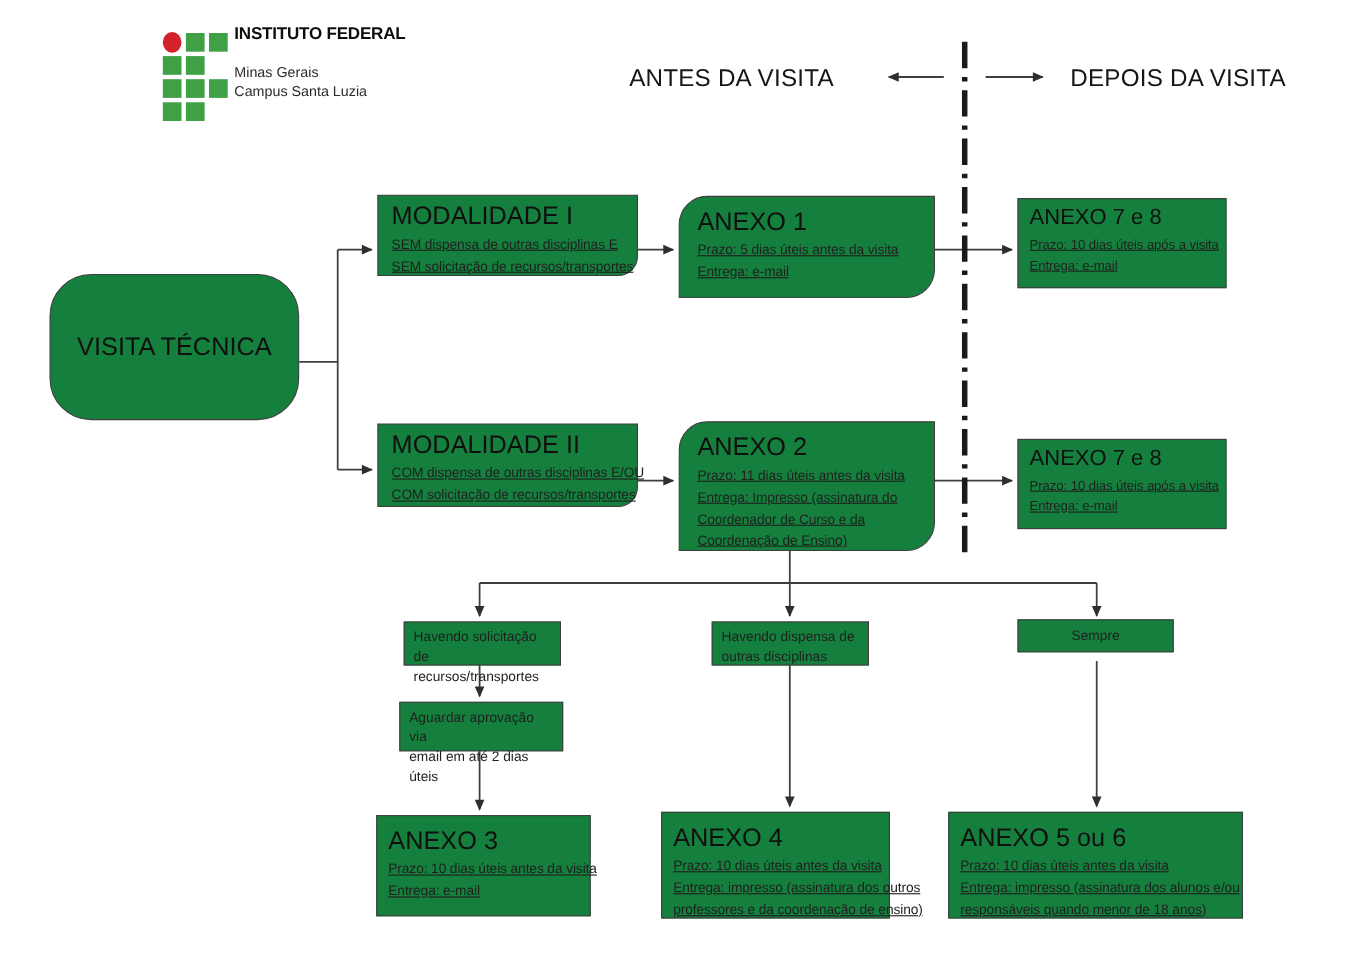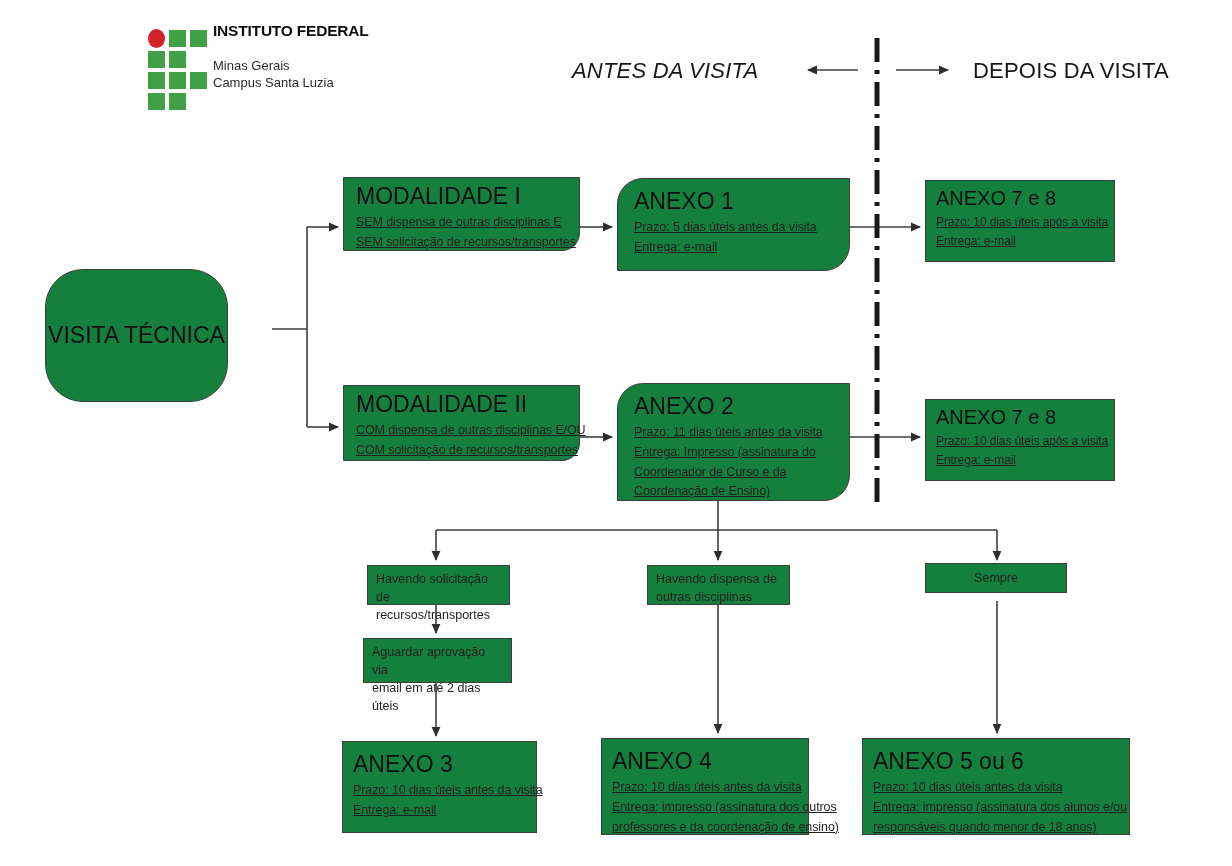--- a/index.html
+++ b/index.html
@@ -45,21 +45,21 @@
     <span class="sq" style="left:148px;top:72px;"></span>
     <span class="sq" style="left:169px;top:72px;"></span>
     <span class="sq" style="left:190px;top:72px;"></span>
     <span class="sq" style="left:148px;top:93px;"></span>
     <span class="sq" style="left:169px;top:93px;"></span>
     <div class="logo-title" style="left:213px;top:22px;">INSTITUTO FEDERAL</div>
     <div class="logo-sub" style="left:213px;top:58px;">Minas Gerais</div>
     <div class="logo-sub" style="left:213px;top:75px;">Campus Santa Luzia</div>
   </div>
 
-  <div class="zone-label" style="left:572px;top:58px;font-style:italic;">ANTES DA VISITA</div>
+  <div class="zone-label" style="left:572px;top:58px;">ANTES DA VISITA</div>
   <div class="zone-label" style="left:973px;top:58px;">DEPOIS DA VISITA</div>
 
   <svg class="wires" width="1232" height="866" viewBox="0 0 1232 866">
     <defs>
       <marker id="arr" viewBox="0 0 10 10" refX="9" refY="5" markerWidth="12" markerHeight="10" orient="auto" markerUnits="userSpaceOnUse">
         <path d="M0,0.6 L10,5 L0,9.4 z" fill="#2e2e2e"></path>
       </marker>
     </defs>
     <g stroke="#3e3e3e" stroke-width="1.6" fill="none">
 
@@ -85,21 +85,21 @@
 
       <line x1="436" y1="604" x2="436" y2="633" marker-end="url(#arr)"></line>
       <line x1="436" y1="682" x2="436" y2="736" marker-end="url(#arr)"></line>
       <line x1="718" y1="604" x2="718" y2="733" marker-end="url(#arr)"></line>
       <line x1="997" y1="601" x2="997" y2="733" marker-end="url(#arr)"></line>
     </g>
 
     <line x1="877" y1="38" x2="877" y2="506" stroke="#1a1a1a" stroke-width="5" stroke-dasharray="24 8 4 8"></line>
   </svg>
 
-  <div class="node round" style="left:45px;top:269px;width:183px;height:133px;">
+  <div class="node round" style="left:45px;top:249px;width:227px;height:133px;">
     <span class="big-label">VISITA TÉCNICA</span>
   </div>
 
   <div class="node fold pad-a" style="left:343px;top:177px;width:237px;height:74px;">
     <div class="node-title">MODALIDADE I</div>
     <div class="node-line">SEM dispensa de outras disciplinas E</div>
     <div class="node-line">SEM solicitação de recursos/transportes</div>
   </div>
 
   <div class="node doc pad-b" style="left:617px;top:178px;width:233px;height:93px;">

